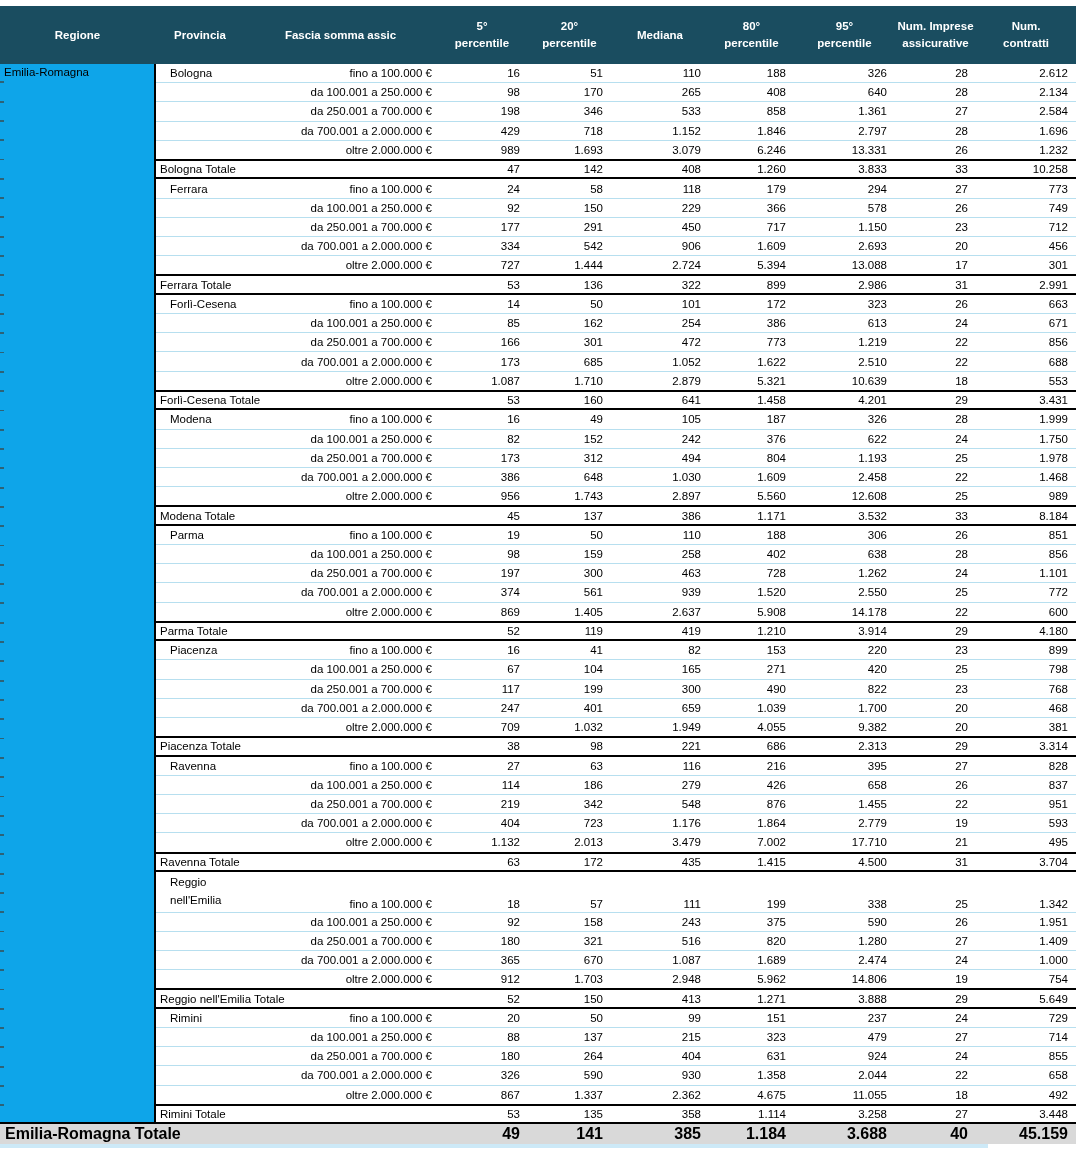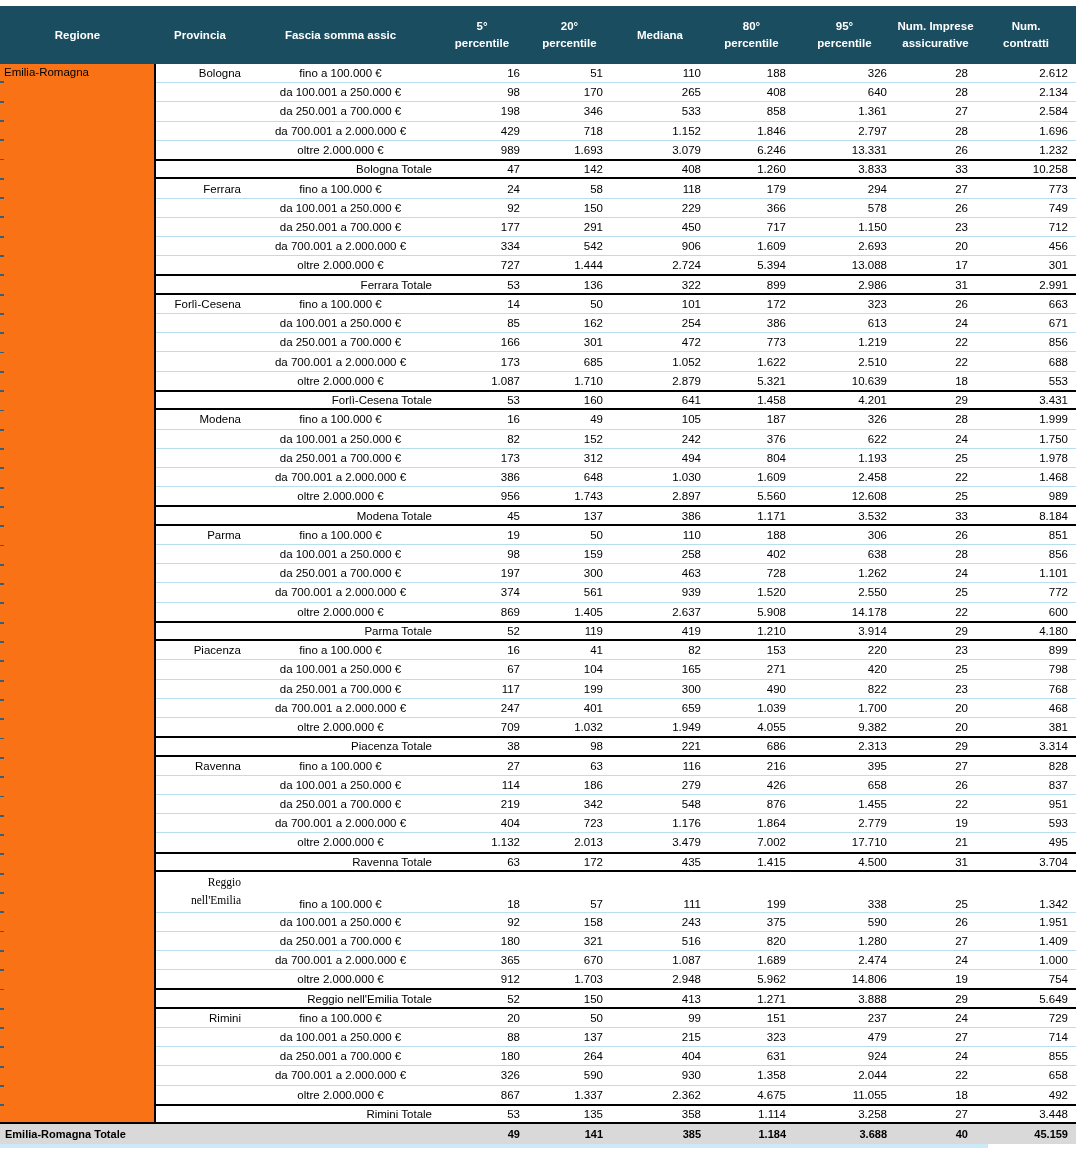--- a/index.html
+++ b/index.html
@@ -35,27 +35,27 @@
   tbody td {
     font-size: 11.5px;
     padding: 0 4px;
     vertical-align: middle;
     overflow: hidden;
     white-space: nowrap;
   }
   tr.fascia-row td { height: 18.2px; border-bottom: 1px solid #b7dfef; }
   tr.fascia-row td.region-cell { border-bottom: none; }
 
-  td.prov-cell   { text-align: right; padding-left: 14px; }
-  td.fascia-cell { text-align: center; padding-left: 4px; }
+  td.prov-cell   { text-align: left; padding-left: 14px; }
+  td.fascia-cell { text-align: right; padding-left: 4px; }
   td.num-cell    { text-align: right; padding-right: 8px; }
 
   
   td.region-cell {
-    background: #f97316;
+    background: #0ea5e9;
     border-right: 2px solid #000000;
     vertical-align: top;
     text-align: left;
     padding: 2px 4px;
     position: relative;
     white-space: nowrap;
   }
   td.region-cell::before {
     content: "";
     position: absolute;
@@ -68,33 +68,33 @@
     );
   }
   td.region-cell .region-label { position: relative; z-index: 1; }
 
   
   tr.total-row td {
     height: 16.5px;
     border-top: 2px solid #000000;
     border-bottom: 2px solid #000000;
   }
-  tr.total-row td.total-label { text-align: right; padding-left: 4px; }
+  tr.total-row td.total-label { text-align: left; padding-left: 4px; }
 
   
   tr.tall td { height: 37.5px; vertical-align: bottom; padding-bottom: 2px; }
-  tr.tall td.prov-cell { white-space: normal; line-height: 1.6; font-family: Liberation Serif, serif; }
+  tr.tall td.prov-cell { white-space: normal; line-height: 1.6; }
 
   
   tr.grand-total-row td {
     background: #d9d9d9;
     border-top: 2px solid #000000;
     font-weight: bold;
     height: 19.5px;
-    font-size: 11px;
+    font-size: 16px;
   }
   tr.grand-total-row td.gt-label { text-align: left; padding-left: 5px; }
 </style>
 </head>
 <body>
 
 <div class="sheet">
   <div class="top-strip"></div>
   <table class="stats">
     <colgroup>

